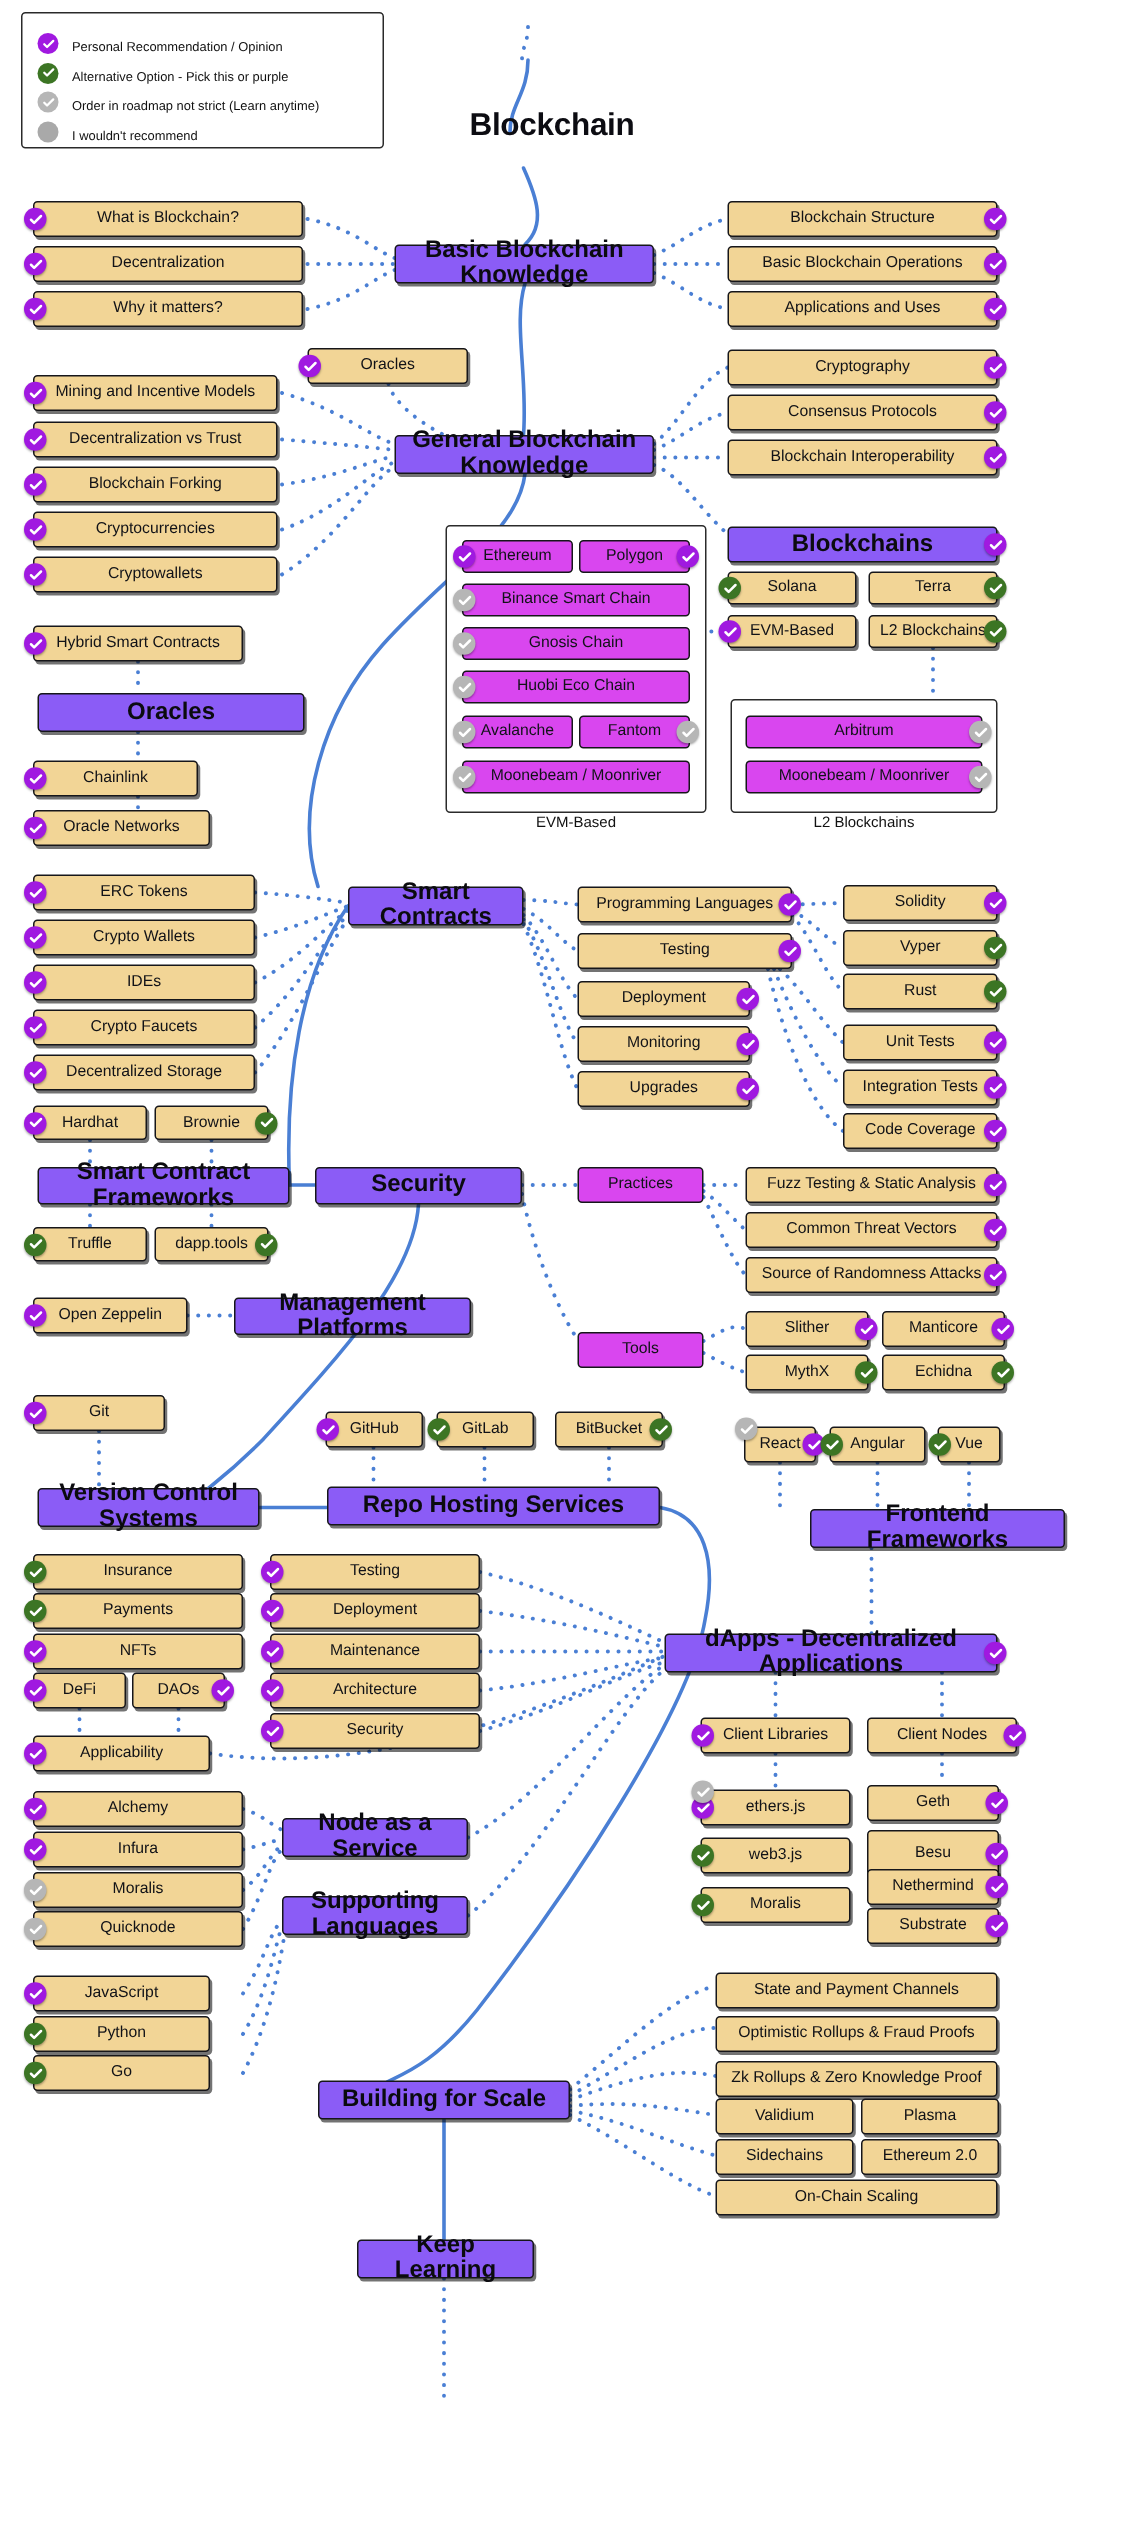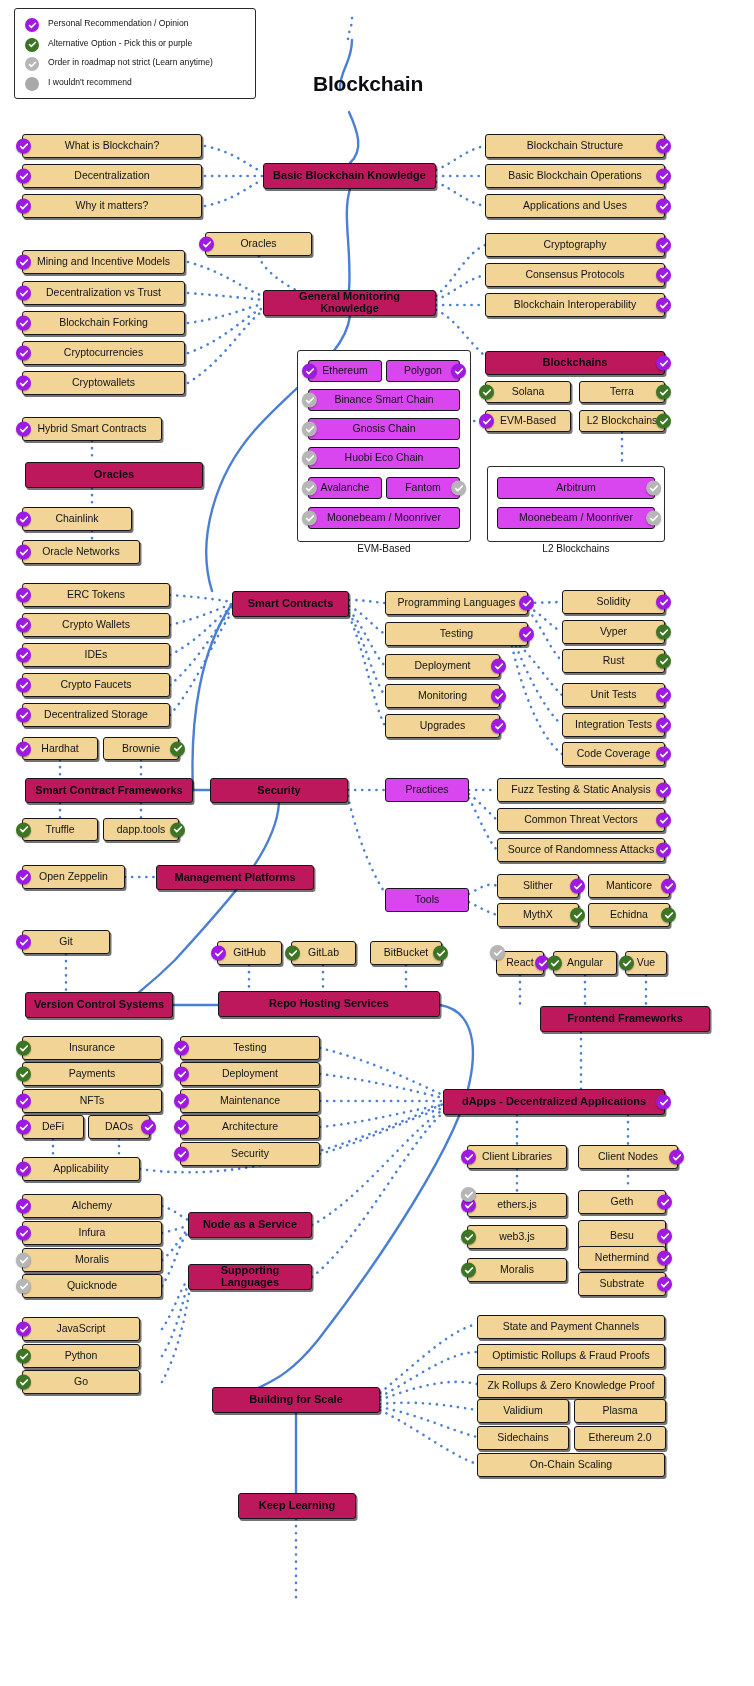--- a/index.html
+++ b/index.html
@@ -33,23 +33,23 @@
     box-shadow: 1.5px 2px 0 rgba(0,0,0,0.55);
     z-index: 5;
   }
   .topic {
     background: #f2d596;
     color: #111217;
     font-size: 10.5px;
     font-weight: 400;
   }
   .primary {
-    background: #be185d;
+    background: #8b5cf6;
     color: #0b0b0f;
-    font-size: 11px;
+    font-size: 16px;
     font-weight: bold;
   }
   .plain {
     background: #d946ef;
     color: #111217;
     font-size: 10.5px;
     box-shadow: none;
     border-width: 1.4px;
   }
   .node > span.lbl { padding: 0 6px; display:block; }
@@ -80,21 +80,21 @@
     left: 14px; top: 8px;
     width: 242px; height: 91px;
     background: #fff;
     border: 1.8px solid #2a2a2a;
     border-radius: 3px;
     padding: 9px 10px;
     z-index: 20;
   }
   .lg-row {
     display: flex;
-    align-items: flex-start;
+    align-items: flex-end;
     height: 18px;
     margin-bottom: 1.5px;
   }
   .lg-dot {
     width: 14px; height: 14px;
     border-radius: 50%;
     margin-right: 9px;
     flex: 0 0 14px;
     display: flex; align-items: center; justify-content: center;
   }
@@ -424,21 +424,21 @@
       </div>
       <div class="node topic" style="left: 22px; top: 371px; width: 163px; height: 24px;">
         <span class="lbl">Cryptowallets</span>
         <span class="badge b-purple bl">
           <svg viewBox="0 0 24 24">
             <path d="M4 12 l5 5 l11 -11" stroke="#fff" stroke-width="4" fill="none" stroke-linecap="round" stroke-linejoin="round"></path>
           </svg>
         </span>
       </div>
       <div class="node primary" style="left: 263px; top: 290px; width: 173px; height: 26px;">
-        <span class="lbl">General Monitoring Knowledge</span>
+        <span class="lbl">General Blockchain Knowledge</span>
       </div>
       <div class="node topic" style="left: 485px; top: 233px; width: 180px; height: 24px;">
         <span class="lbl">Cryptography</span>
         <span class="badge b-purple br">
           <svg viewBox="0 0 24 24">
             <path d="M4 12 l5 5 l11 -11" stroke="#fff" stroke-width="4" fill="none" stroke-linecap="round" stroke-linejoin="round"></path>
           </svg>
         </span>
       </div>
       <div class="node topic" style="left: 485px; top: 263px; width: 180px; height: 24px;">

